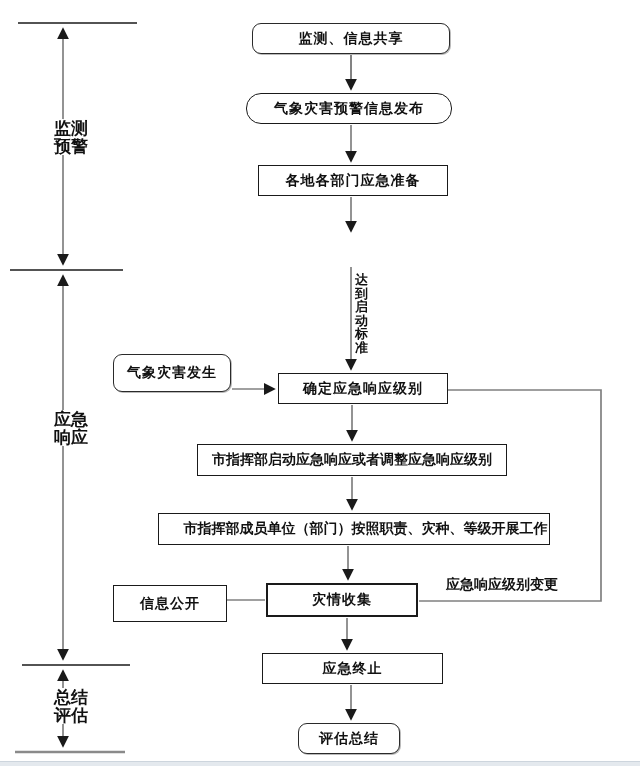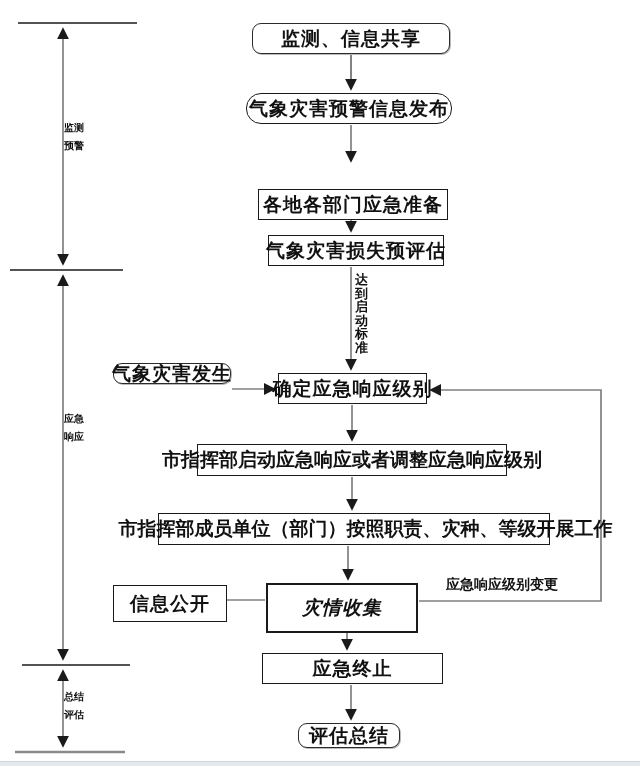--- a/index.html
+++ b/index.html
@@ -11,56 +11,55 @@
     overflow: hidden;
   }
   #stage { position: absolute; left: 0; top: 0; width: 640px; height: 766px; }
   svg.wires { position: absolute; left: 0; top: 0; width: 640px; height: 766px; }
 
   .node {
     position: absolute;
     display: flex; align-items: center; justify-content: center;
     background: #ffffff;
     border: 1.5px solid #1a1a1a;
-    font-size: 19px; font-weight: bold; color: #111;
+    font-size: 14px; font-weight: bold; color: #111;
     letter-spacing: 1px;
     box-sizing: border-box;
     white-space: nowrap;
     z-index: 2;
   }
   .node.rounded {
     border-radius: 9px;
     border-color: #2a2a2a;
     box-shadow: 1px 1px 0 rgba(130,130,130,0.55);
   }
 
   
   .n-monitor   { left: 252px; top: 23px;  width: 198px; height: 31px; }
   .n-warning   { left: 246px; top: 93px;  width: 206px; height: 31px; border-radius: 15px; }
-  .n-prepare   { left: 258px; top: 165px; width: 190px; height: 31px; margin-top: 24px; }
+  .n-prepare   { left: 258px; top: 165px; width: 190px; height: 31px; }
   .n-preassess { left: 268px; top: 235px; width: 176px; height: 31px; }
-  .n-level     { left: 278px; top: 373px; width: 149px; height: 31px; }
-  .n-occur     { left: 113px; top: 363px; width: 118px; height: 21px; }
+  .n-level     { left: 278px; top: 373px; width: 170px; height: 31px; }
+  .n-occur     { left: 113px; top: 354px; width: 118px; height: 38px; }
   .n-start     { left: 197px; top: 444px; width: 310px; height: 32px; letter-spacing: 0; }
   .n-members   { left: 158px; top: 513px; width: 392px; height: 32px; letter-spacing: 0; padding-left: 23px; }
   .n-public    { left: 113px; top: 585px; width: 114px; height: 37px; }
-  .n-collect   { left: 266px; top: 583px; width: 152px; height: 50px; border-width: 2px; font-style: italic; }
+  .n-collect   { left: 266px; top: 583px; width: 152px; height: 34px; border-width: 2px; }
   .n-end       { left: 262px; top: 653px; width: 181px; height: 31px; }
-  .n-eval      { left: 298px; top: 723px; width: 102px; height: 25px; }
+  .n-eval      { left: 298px; top: 723px; width: 102px; height: 31px; }
 
   .phase-label {
     position: absolute;
     left: 44px; width: 44px;
-    text-align: left;
-    font-size: 10px; font-weight: bold; color: #111;
+    text-align: right;
+    font-size: 17px; font-weight: bold; color: #111;
     line-height: 18px;
     white-space: pre-line;
     background: #ffffff;
     z-index: 2;
-    margin-left: 20px;
   }
   .ph-1 { top: 119px; }
   .ph-2 { top: 410px; }
   .ph-3 { top: 688px; }
 
   .vtext {
     position: absolute;
     left: 355px; top: 273px;
     width: 15px;
     font-size: 13px; font-weight: bold; color: #111;
@@ -127,21 +126,20 @@
   <div class="phase-label ph-1">监测
 预警</div>
   <div class="phase-label ph-2">应急
 响应</div>
   <div class="phase-label ph-3">总结
 评估</div>
 
   <div class="node rounded n-monitor">监测、信息共享</div>
   <div class="node n-warning">气象灾害预警信息发布</div>
   <div class="node n-prepare">各地各部门应急准备</div>
-  <div class="node n-preassess">气象灾害损失预评估</div>
   <div class="node n-level">确定应急响应级别</div>
   <div class="node rounded n-occur">气象灾害发生</div>
   <div class="node n-start">市指挥部启动应急响应或者调整应急响应级别</div>
   <div class="node n-members">市指挥部成员单位（部门）按照职责、灾种、等级开展工作</div>
   <div class="node n-public">信息公开</div>
   <div class="node n-collect">灾情收集</div>
   <div class="node n-end">应急终止</div>
   <div class="node rounded n-eval">评估总结</div>
 
   <div class="vtext">达到启动标准</div>

